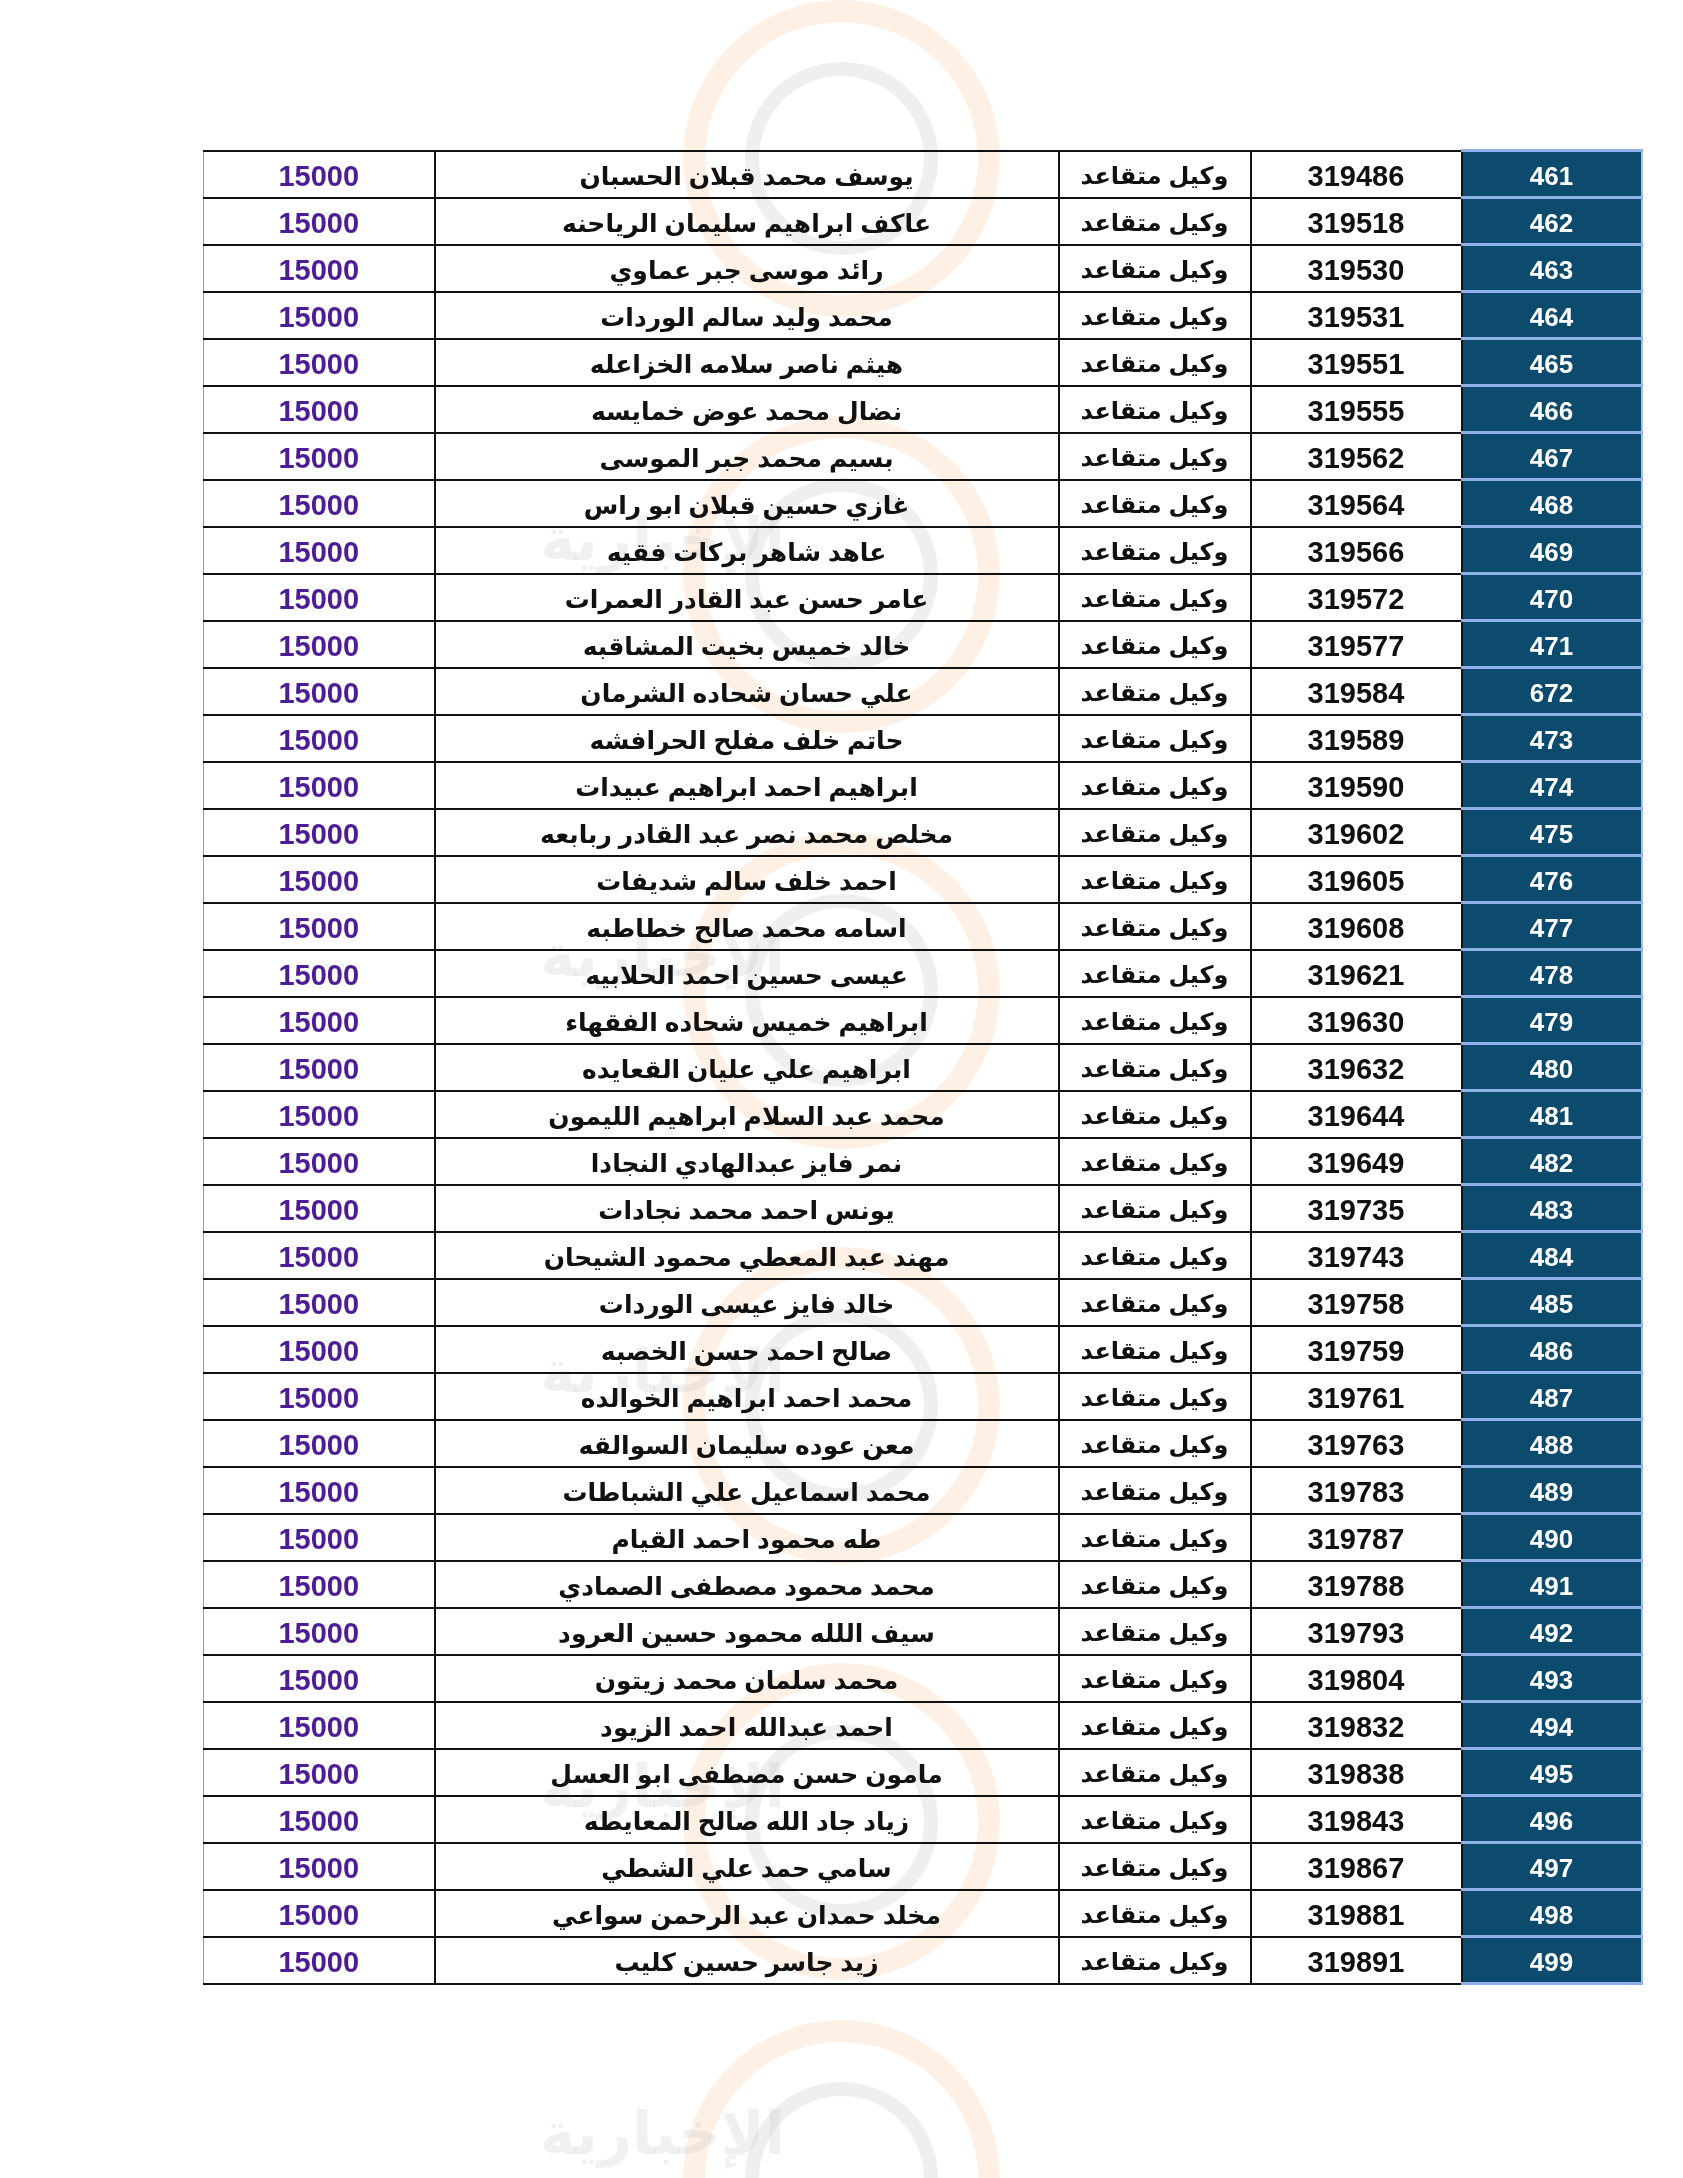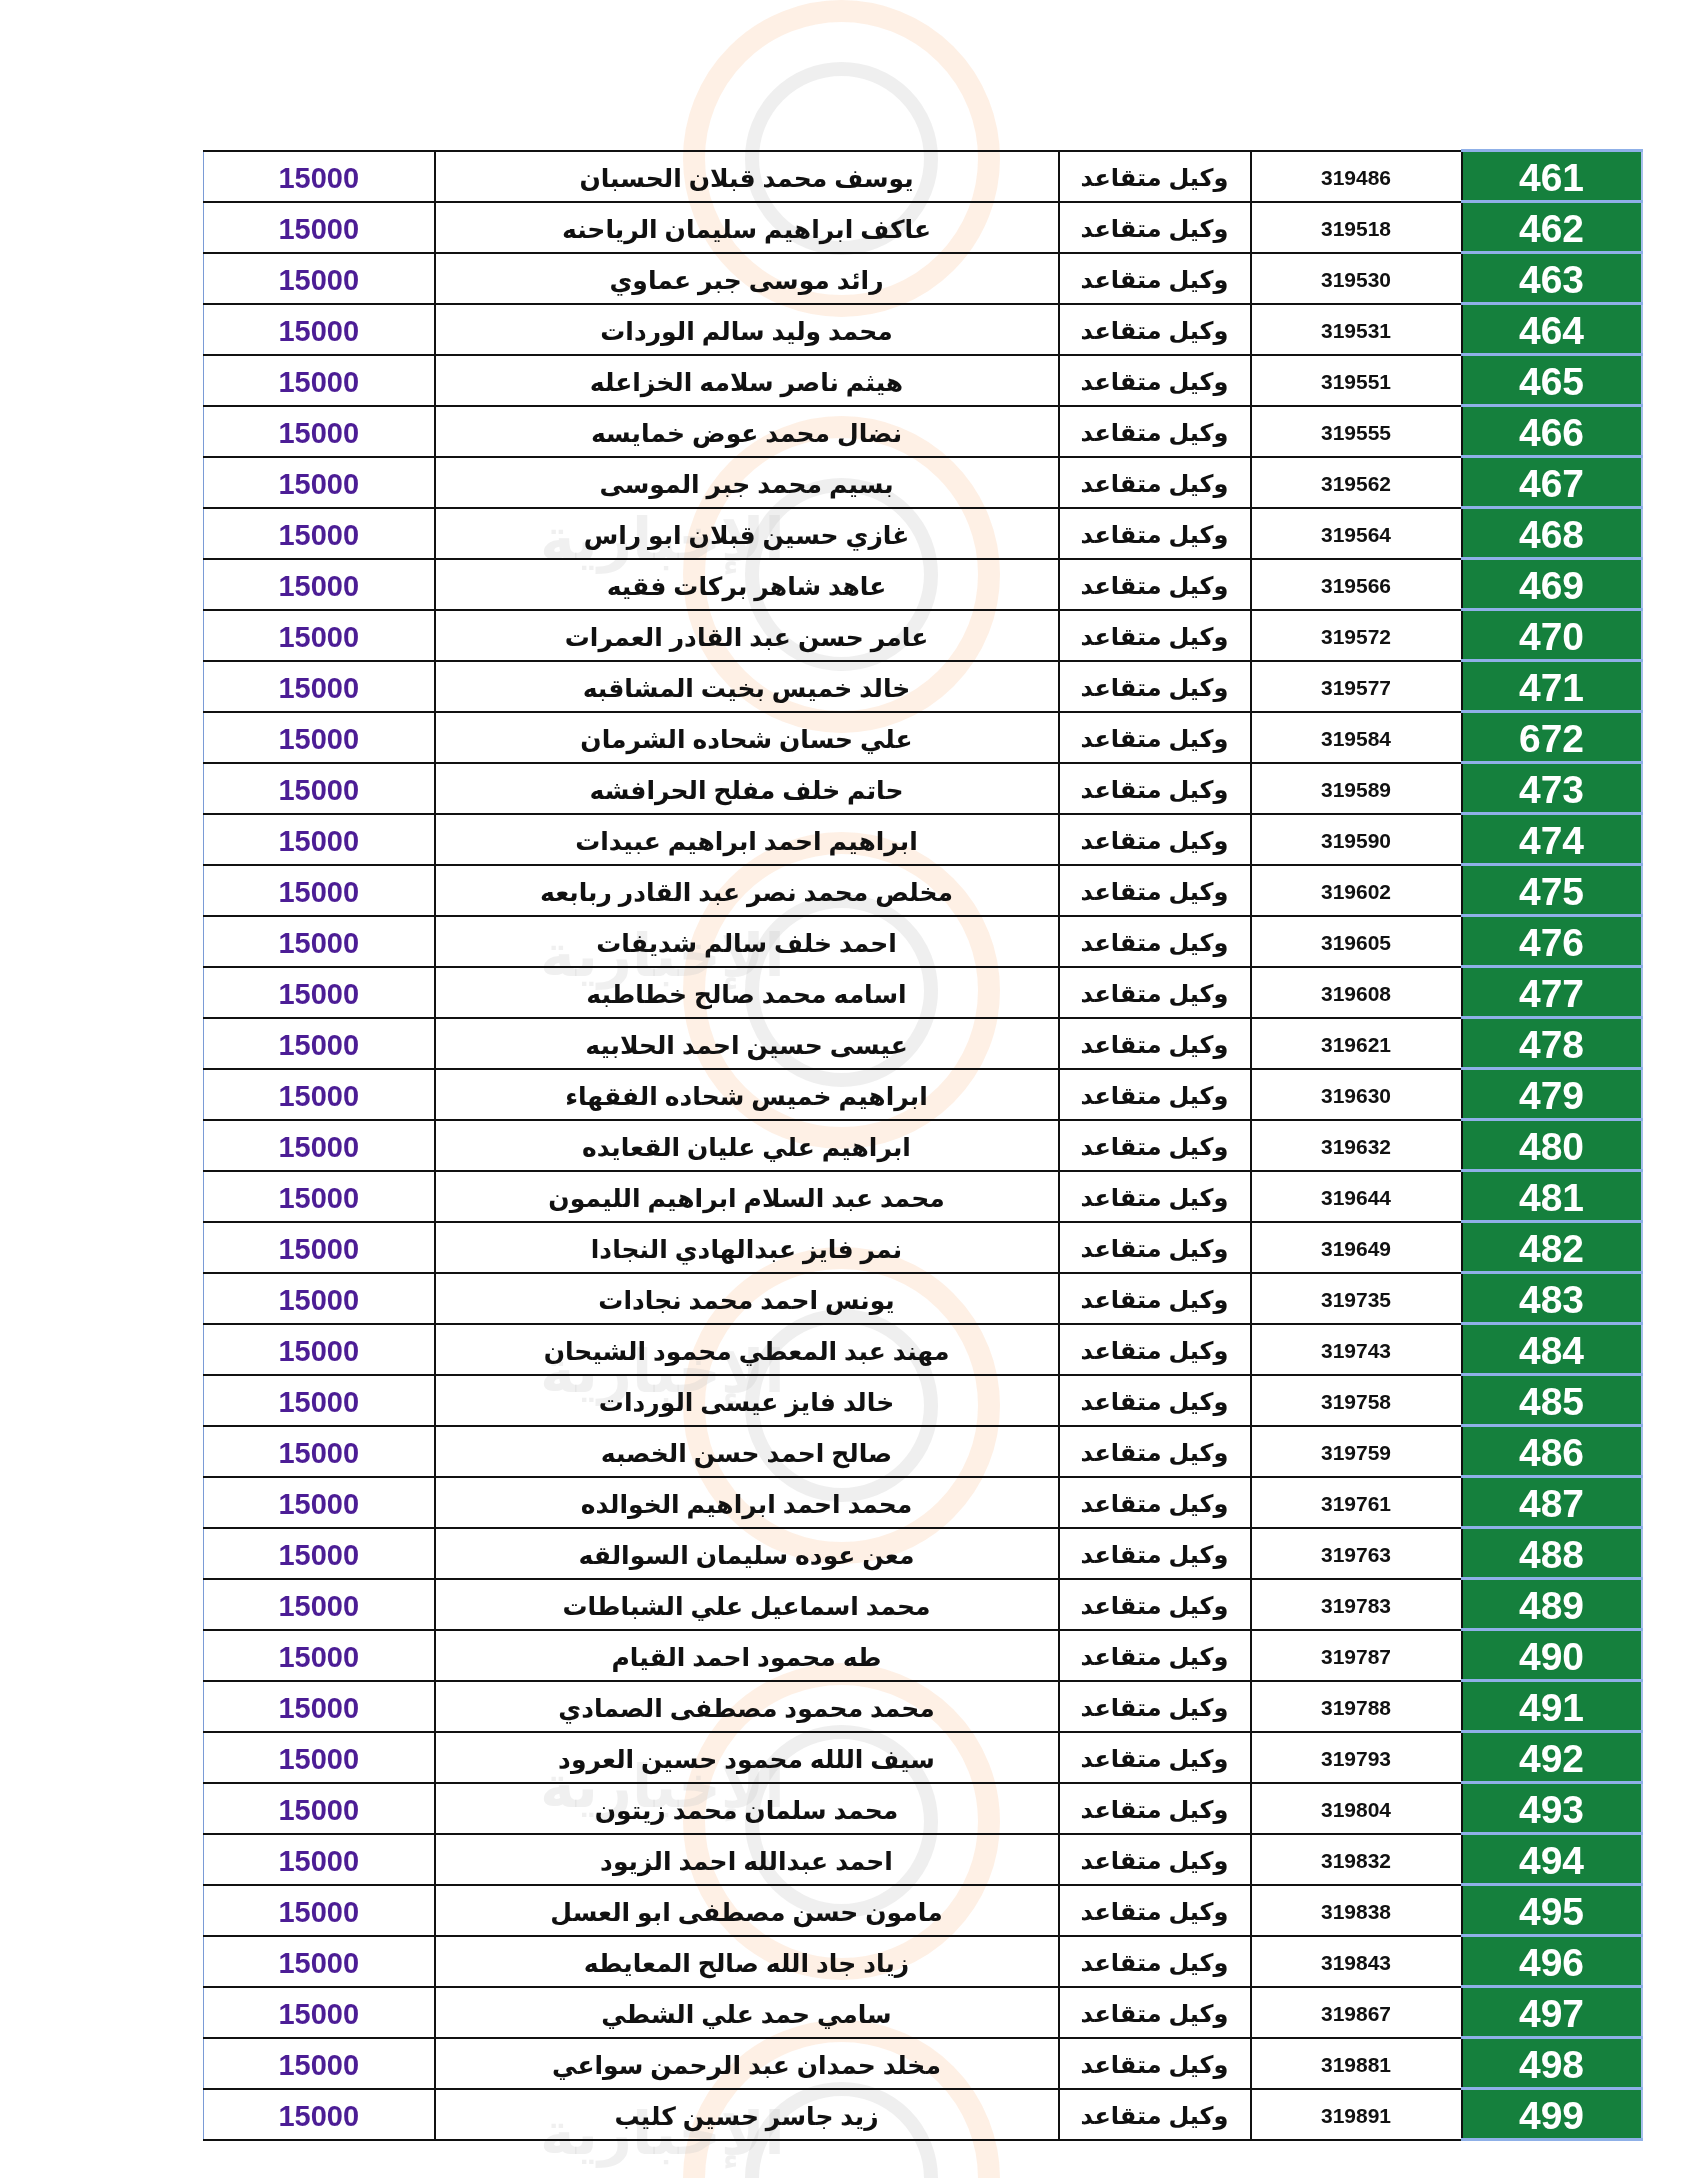--- a/index.html
+++ b/index.html
@@ -77,28 +77,28 @@
     }
     td.type {
       width: 192px;
       font-size: 24px;
       color: #111;
       direction: rtl;
       border-right: 2px solid #111;
     }
     td.civil-id {
       width: 211px;
-      font-size: 21px;
+      font-size: 29px;
       color: #111;
     }
     td.serial {
       width: 180px;
-      font-size: 39px;
+      font-size: 26px;
       color: #ffffff;
-      background: #15803d;
+      background: #0c4a6e;
       border-top: 3px solid #8fb0e8 !important;
       border-bottom: 3px solid #8fb0e8 !important;
       border-left: 2px solid #111;
       border-right: 2px solid #a9c0ec;
     }
   </style>
 </head>
 <body>
 
 <div class="watermark" style="top: 0px;">

